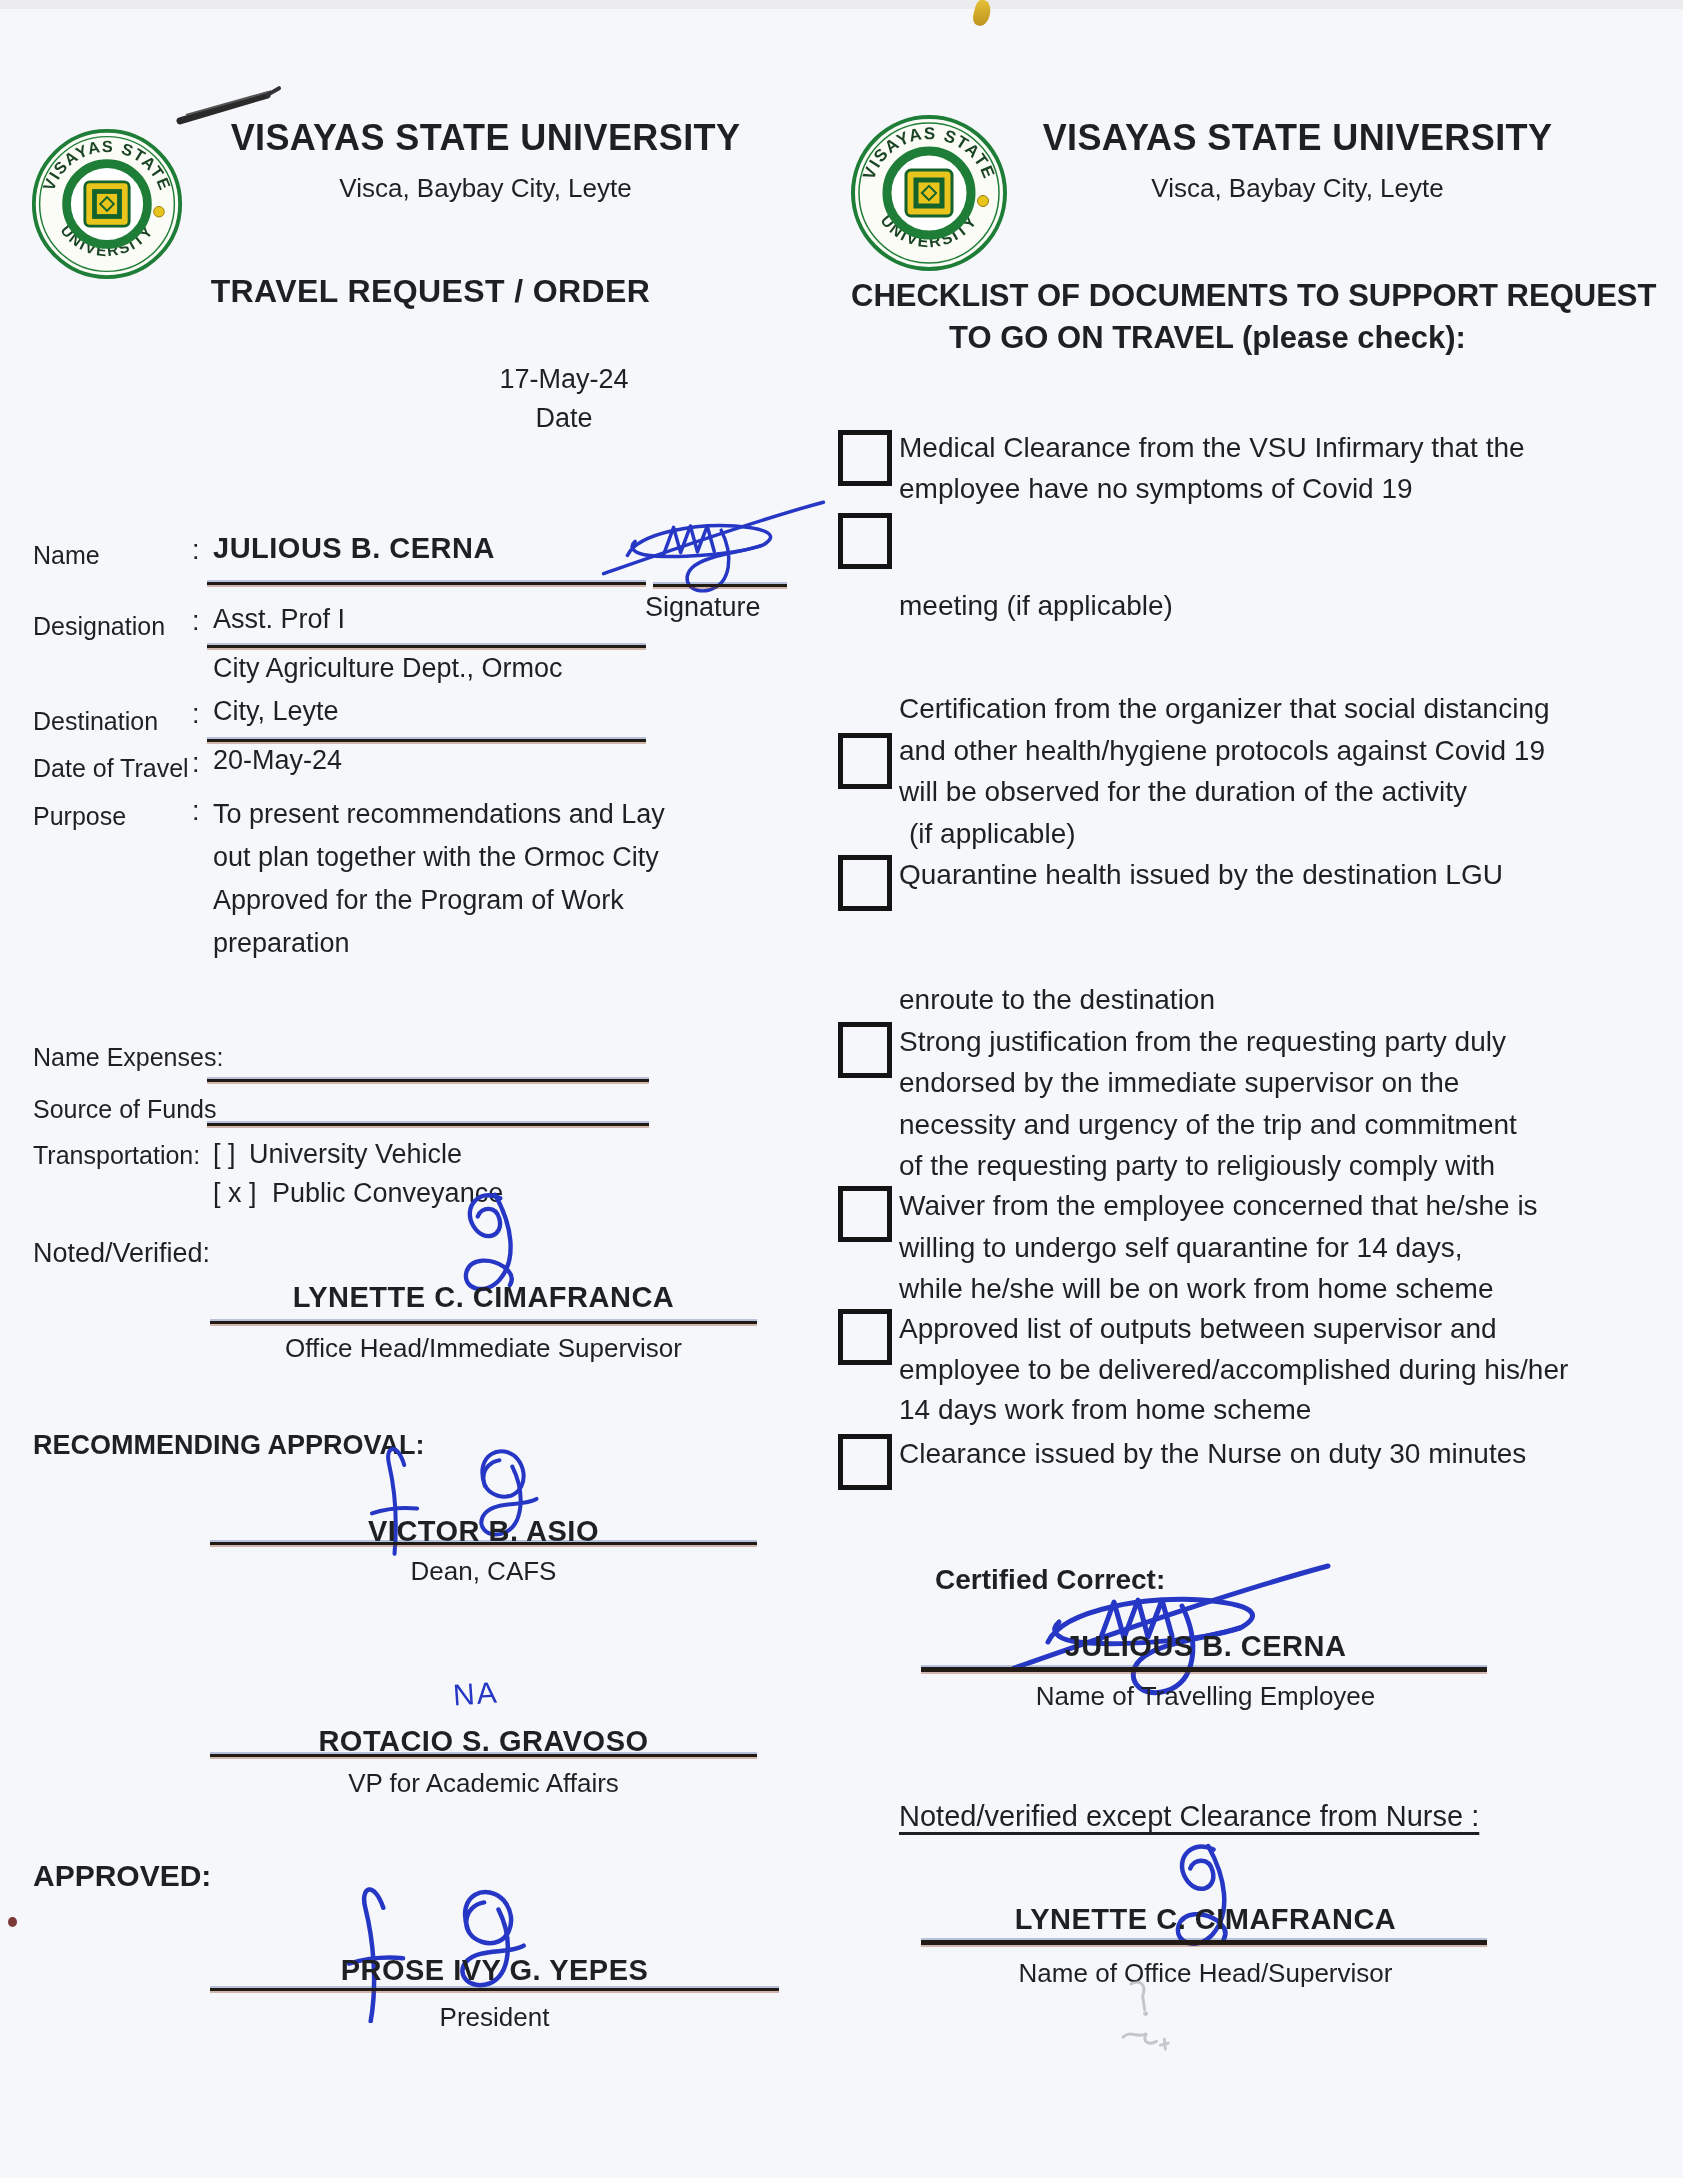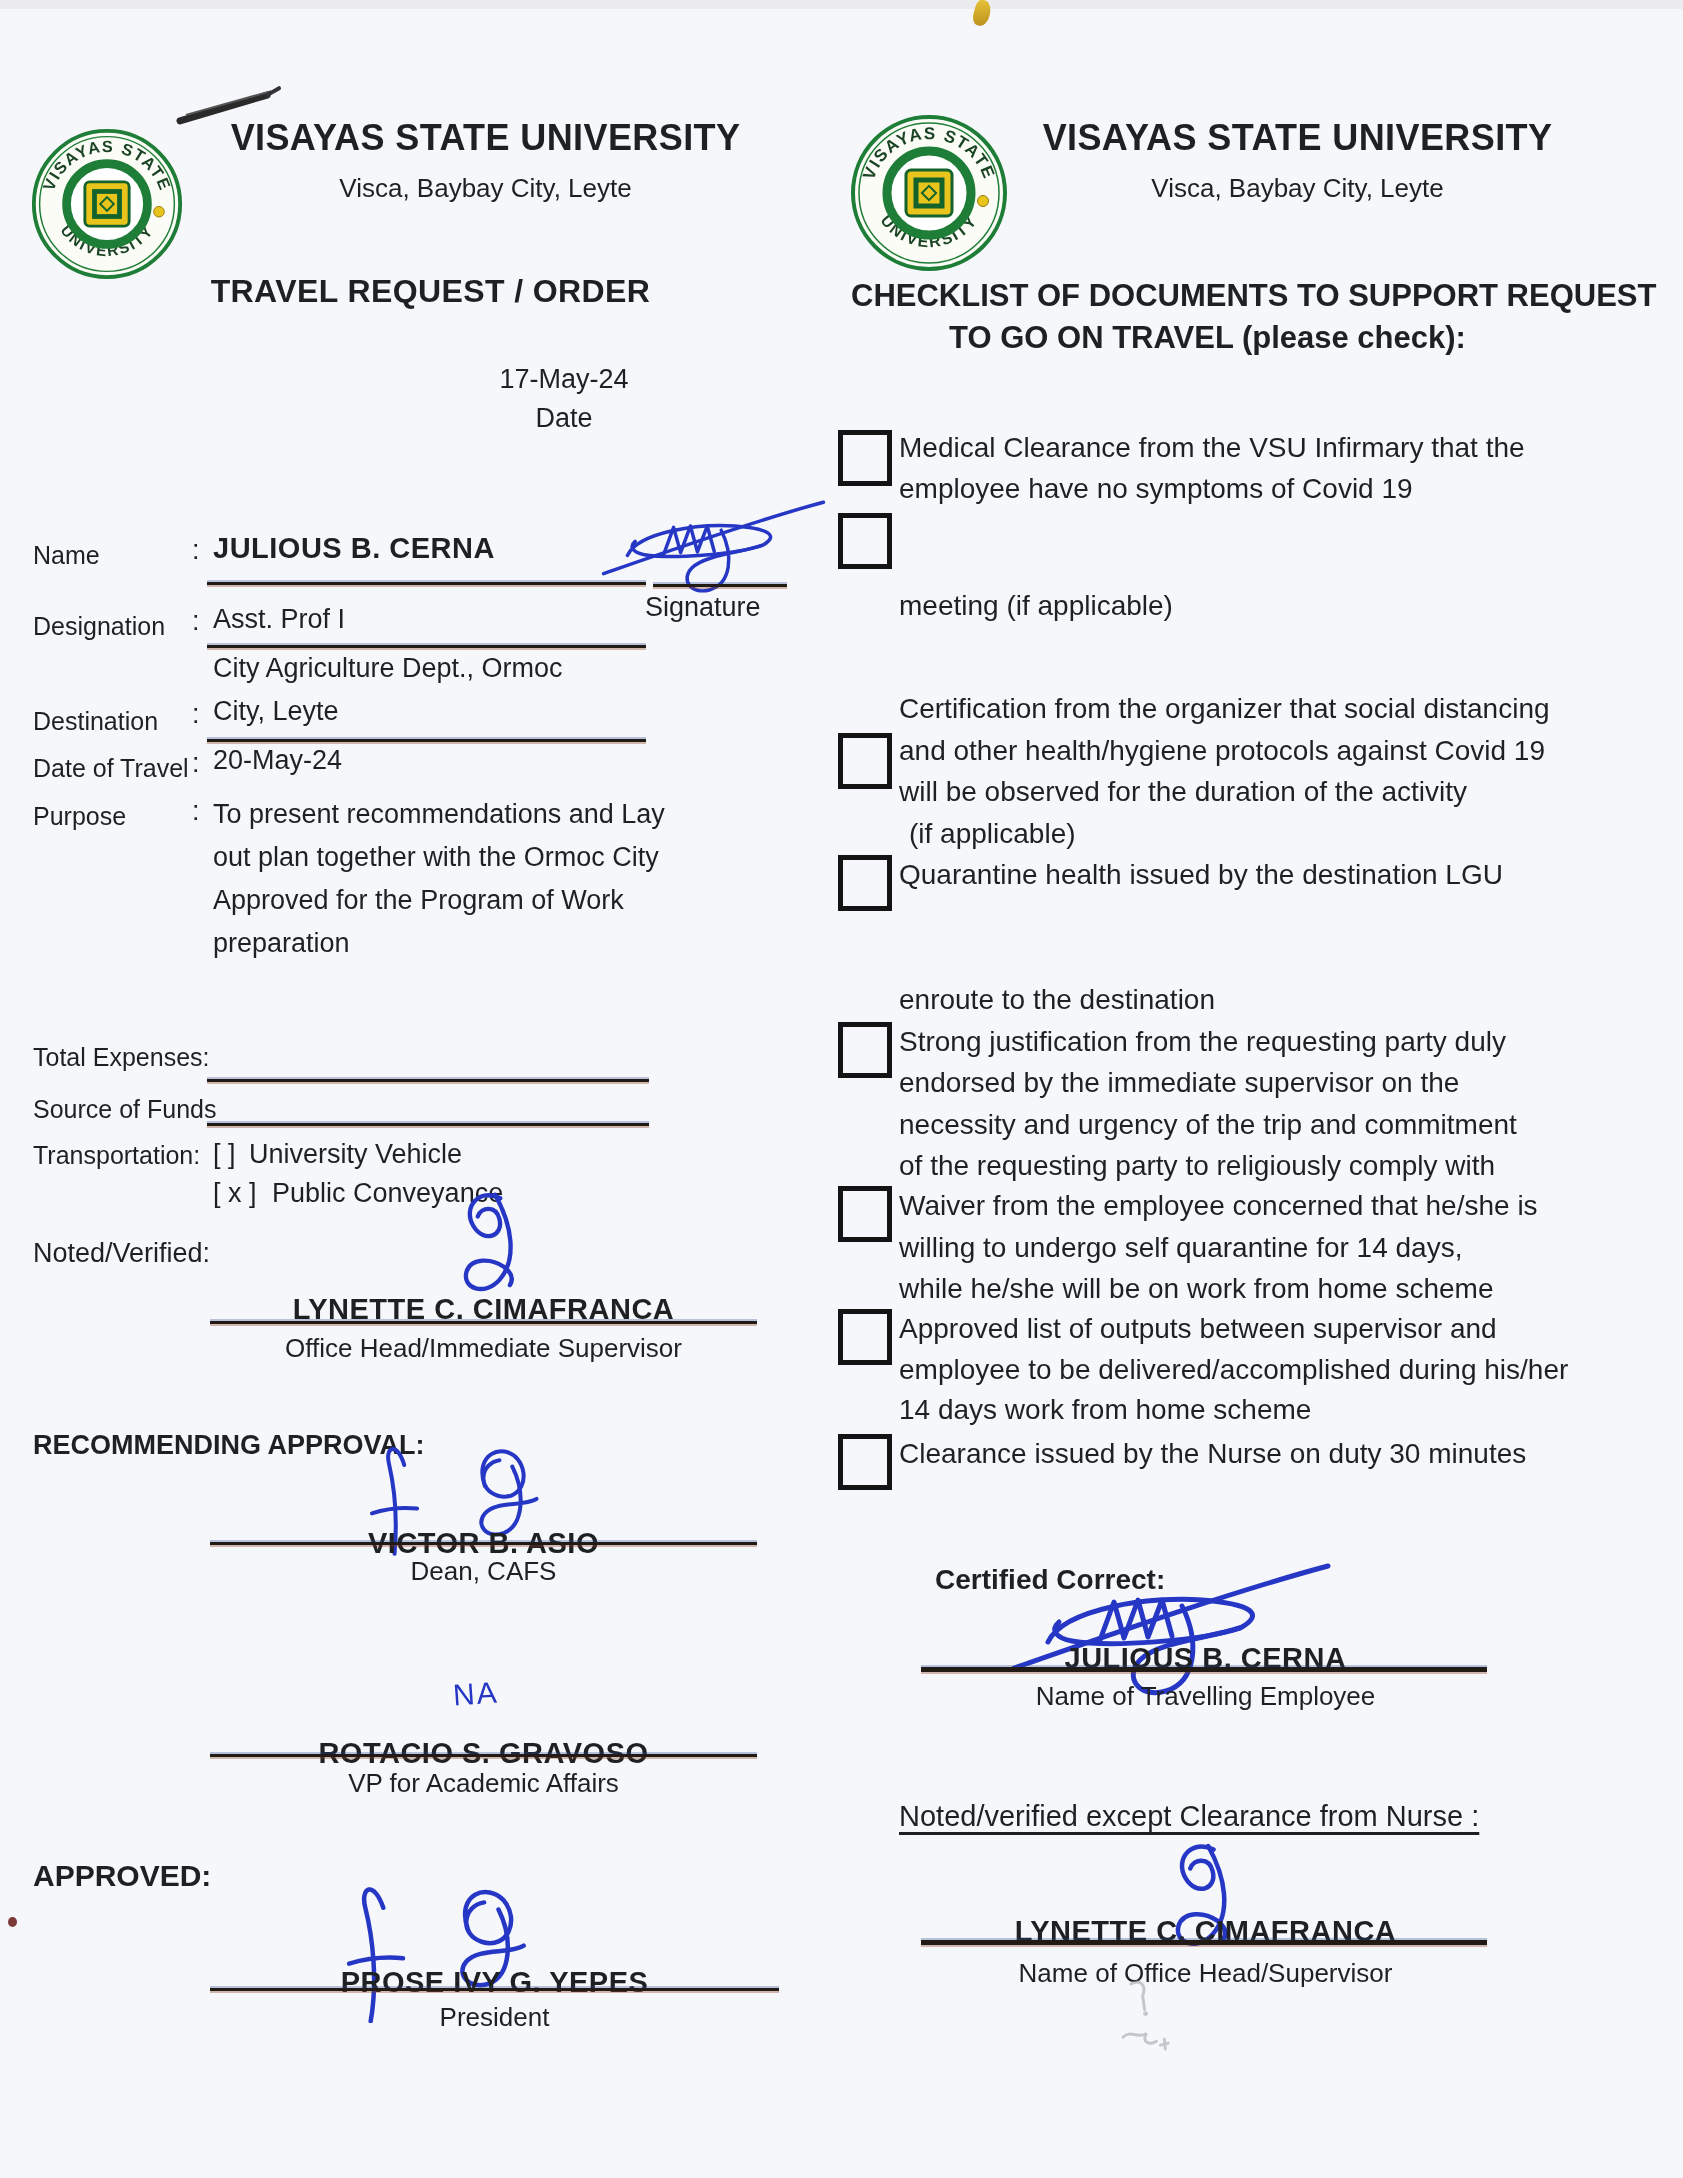--- a/index.html
+++ b/index.html
@@ -8,21 +8,21 @@
     background:#f6f7fa;
     font-family:"Liberation Sans","DejaVu Sans",sans-serif;
     color:#1f2022;
   }
   .abs{position:absolute;white-space:nowrap;}
   .ctr{text-align:center;}
   .lab{font-size:25px;}
   .val{font-size:27px;}
   .bval{font-size:29px;font-weight:bold;letter-spacing:0.5px;}
   .cap{font-size:26px;}
-  .sig-name{font-size:29px;font-weight:bold;letter-spacing:0.5px;margin-top:12px;}
+  .sig-name{font-size:29px;font-weight:bold;letter-spacing:0.5px;}
   .h-uni{font-size:36px;font-weight:bold;letter-spacing:0.4px;}
   .h-sub{font-size:26px;}
   .h-form{font-size:32px;font-weight:bold;letter-spacing:0.4px;}
   .h-chk{font-size:31px;font-weight:bold;line-height:42px;}
   .uline{position:absolute;height:3px;background:#221b15;
          box-shadow:0 2px 0 rgba(140,60,25,.35), 0 -2px 0 rgba(40,70,150,.30);}
   .uline.thick{height:5px;}
   .chk-row{position:absolute;left:899px;font-size:28px;white-space:nowrap;}
   .chk-row.indent{left:909px;}
   .chk-box{position:absolute;left:838px;width:44px;height:46px;border:5px solid #141414;background:transparent;}
@@ -115,21 +115,21 @@
 
   <div class="abs lab" style="left:33px;top:802px">Purpose</div>
   <div class="abs val" style="left:192px;top:796px">:</div>
   <div class="abs" style="left:213px;top:793px;line-height:43px;font-size:27px">
     <div>To present recommendations and Lay</div>
     <div>out plan together with the Ormoc City</div>
     <div>Approved for the Program of Work</div>
     <div>preparation</div>
   </div>
 
-  <div class="abs lab" style="left:33px;top:1043px">Total Expenses:</div>
+  <div class="abs lab" style="left:33px;top:1043px">Name Expenses:</div>
   <div class="uline" style="left:207px;top:1079px;width:442px"></div>
 
   <div class="abs lab" style="left:33px;top:1095px">Source of Funds</div>
   <div class="uline" style="left:207px;top:1123px;width:442px"></div>
 
   <div class="abs lab" style="left:33px;top:1141px">Transportation:</div>
   <div class="abs val" style="left:213px;top:1139px">
     <span>[ ]</span>
     <span style="margin-left:6px">University Vehicle</span>
   </div>

